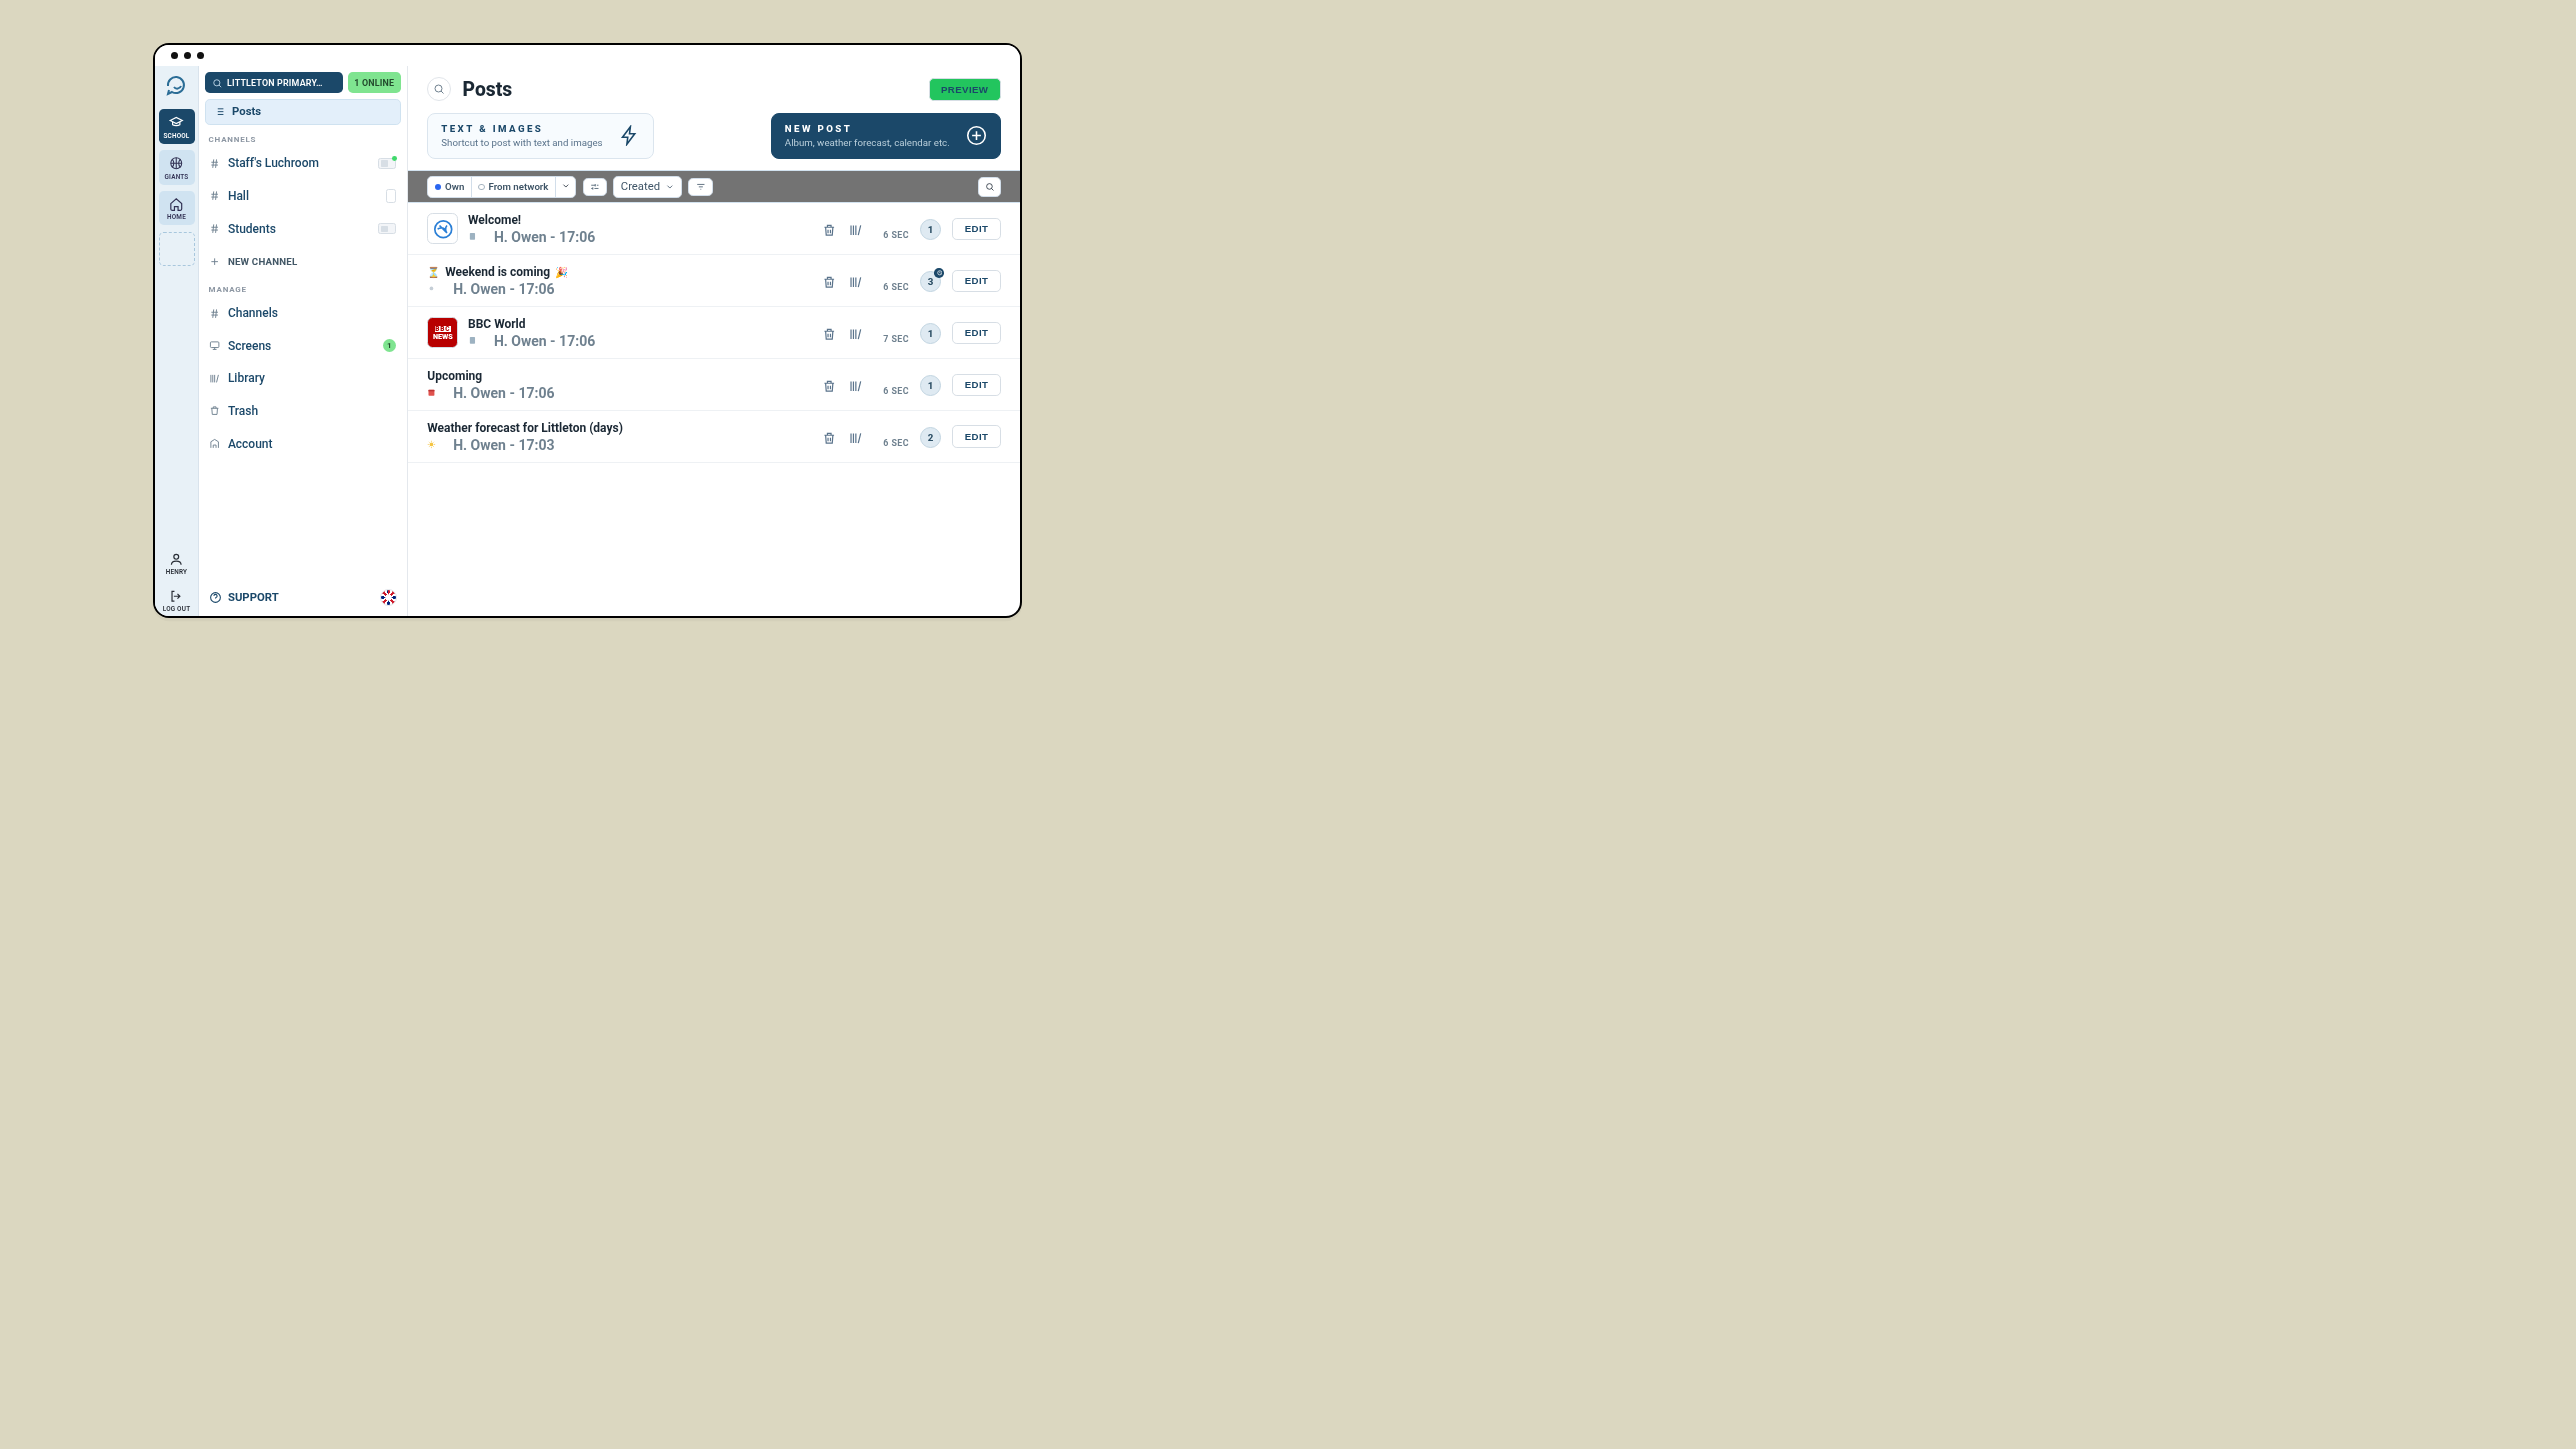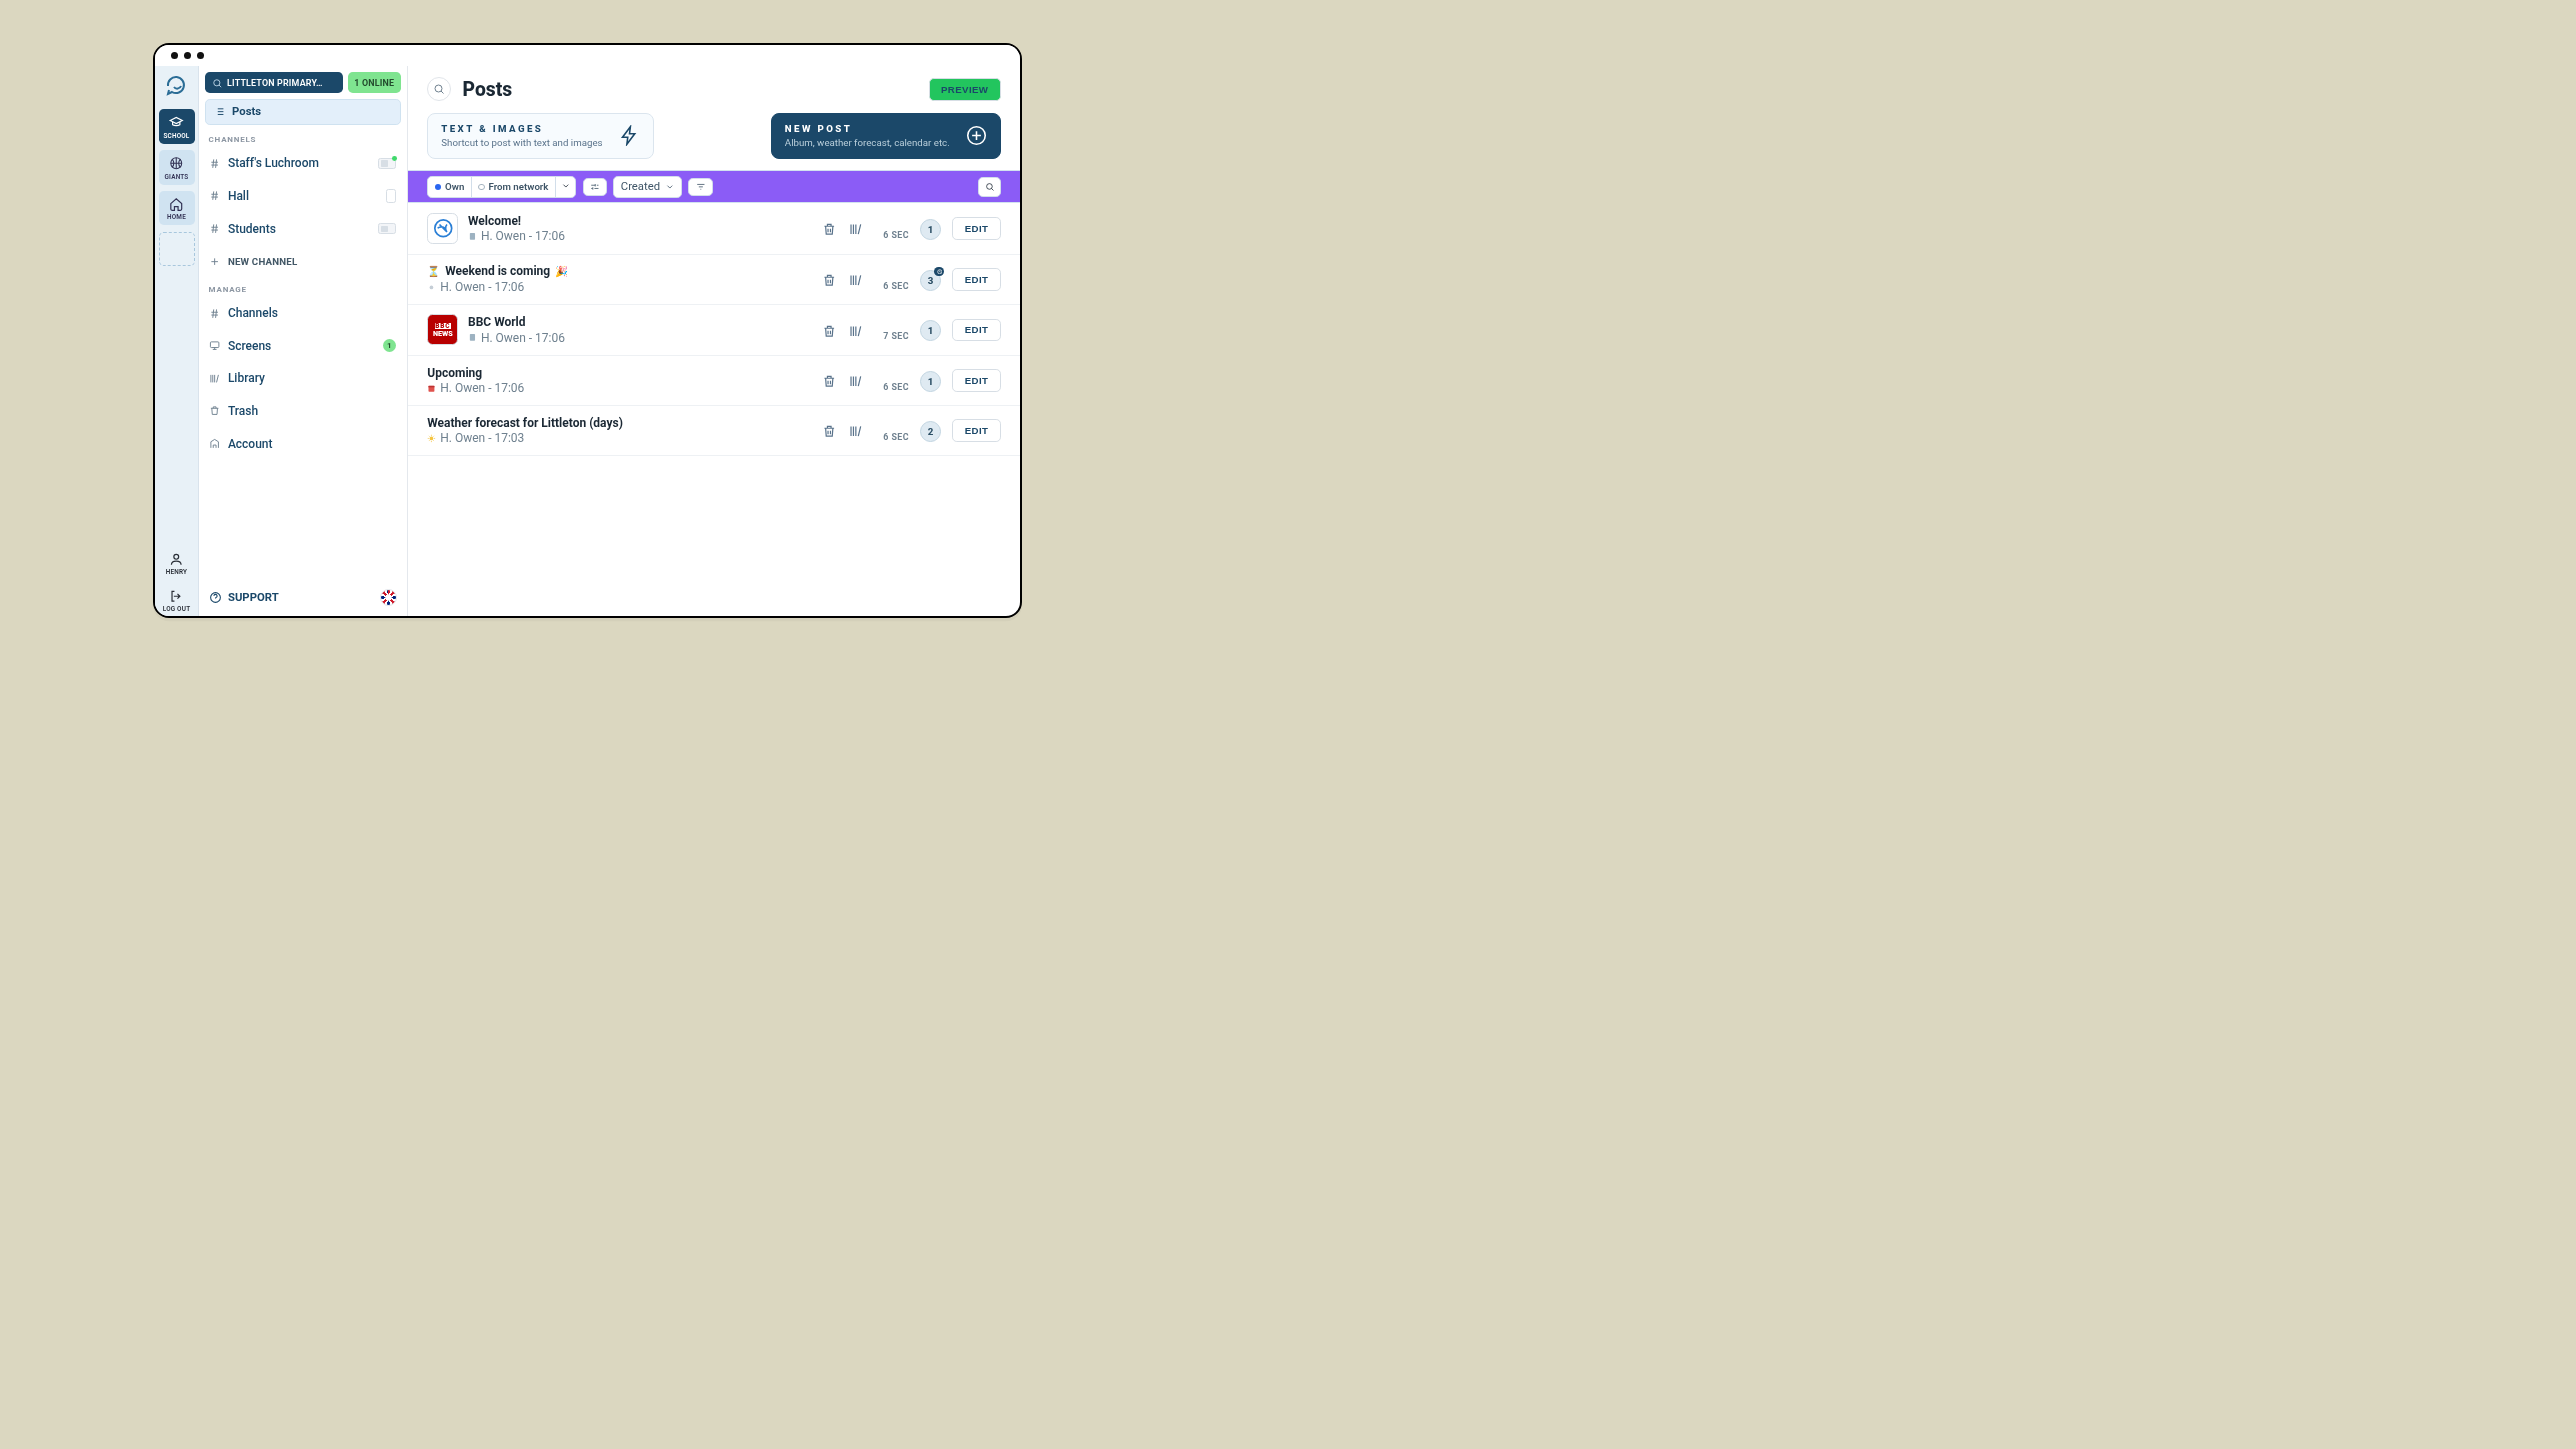--- a/index.html
+++ b/index.html
@@ -209,21 +209,21 @@
     border:1.2px solid #dbe5ee; border-radius:8px; background:#f7fbfe;
     padding: 9.7px 13px; display:flex; align-items:center; gap:16px;
     color:#1b4869;
   }
   .card.dark { background:#1b4869; border-color:#1b4869; color:#fff; margin-left:auto;}
   .card .ct { font-size: 9.7px; letter-spacing: 2.4px; font-weight: 800;}
   .card .cs { font-size: 9.7px; color:#5a738b; margin-top:3.2px;}
   .card.dark .cs { color:#b9ceda; }
   .card .cic { width:21px; height:21px; }
   .filters {
-    background:#8b5cf6; border-top:0.8px solid #d2e2ef; border-bottom:0.8px solid #d2e2ef;
+    background:#737373; border-top:0.8px solid #d2e2ef; border-bottom:0.8px solid #d2e2ef;
     display:flex; align-items:center; padding: 4.8px 19.3px; gap:6.4px;
   }
   .seg { display:flex; background:#fff; border:0.8px solid #d2deea; border-radius:4.8px; overflow:hidden;}
   .seg .opt { display:flex; align-items:center; gap:4px; padding:3.2px 6.4px; font-size:9.7px; font-weight:600; color:#3f5567;}
   .seg .opt:first-child { border-right:0.8px solid #d2deea; }
   .seg .opt .dot { width:6.4px; height:6.4px; border-radius:50%; }
   .seg .opt .dot.blue { background:#2a66f0; }
   .seg .opt .dot.hollow { border:1.2px solid #a6b5c1; }
   .seg .caret { padding:3.2px 4.8px; border-left:0.8px solid #d2deea;}
   .fbtn { background:#fff; border:0.8px solid #d2deea; border-radius:4.8px; padding:3.2px 6.4px; display:flex; align-items:center; gap:4.8px; color:#3f5567;}
@@ -236,21 +236,21 @@
     border-bottom:0.8px solid #eef1f4; gap:9.7px;
   }
   .thumb {
     width:31px; height:31px; border-radius:5.6px; border:1.2px solid #d7dee5;
     display:flex; align-items:center; justify-content:center; flex-shrink:0;
     background:#fff; overflow:hidden; font-size:7.2px; text-align:center;
   }
   .thumb.bbc { background:#b80000; color:#fff; font-weight:900; line-height:1; display:flex; flex-direction:column; justify-content:center;}
   .thumb.bbc .b1 { letter-spacing:0.8px; font-size:6.4px; background:#fff; color:#b80000; padding:0 0.8px; margin:0 auto 0.8px;}
   .ptitle { font-size:12px; font-weight:700; color:#1b2834; display:flex; align-items:center; gap:4.8px;}
-  .pmeta { font-size:12px; color:#6f818f; display:flex; align-items:center; gap:4px; margin-top:1.6px;}
+  .pmeta { font-size:14px; color:#6f818f; display:flex; align-items:center; gap:17px; margin-top:1.6px;font-weight:bold;}
   .pmeta .mi { width:8.9px; height:8.9px; }
   .ract { margin-left:auto; display:flex; align-items:flex-end; gap:11.3px; }
   .ract .aic { width:14.5px; height:14.5px; color:#5a738b; cursor:pointer;}
   .dur { font-size:8.9px; color:#6f818f; font-weight:700; letter-spacing:0.4px; width:35px; text-align:right;}
   .count {
     width:21px; height:21px; border-radius:50%; border:1.2px solid #c2d5e1;
     background:#dfeaf2; color:#2c4f65; font-weight:800; font-size:9.7px;
     display:flex; align-items:center; justify-content:center; position:relative;
   }
   .count .sub {

